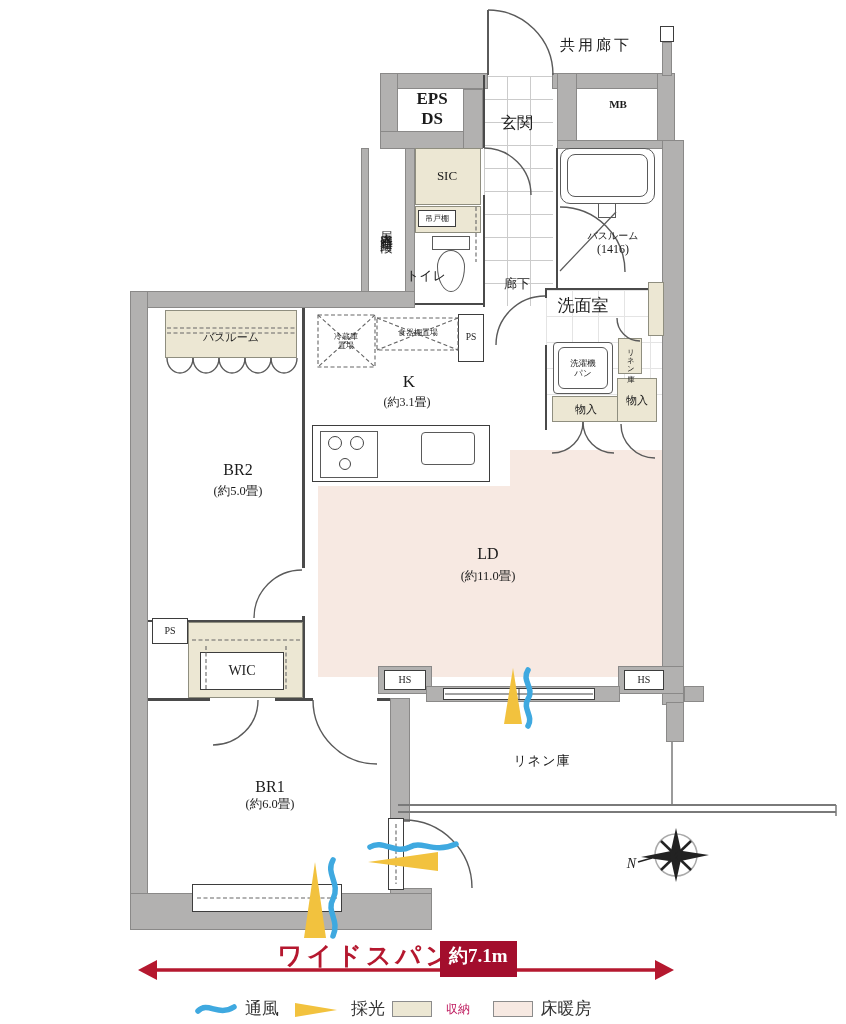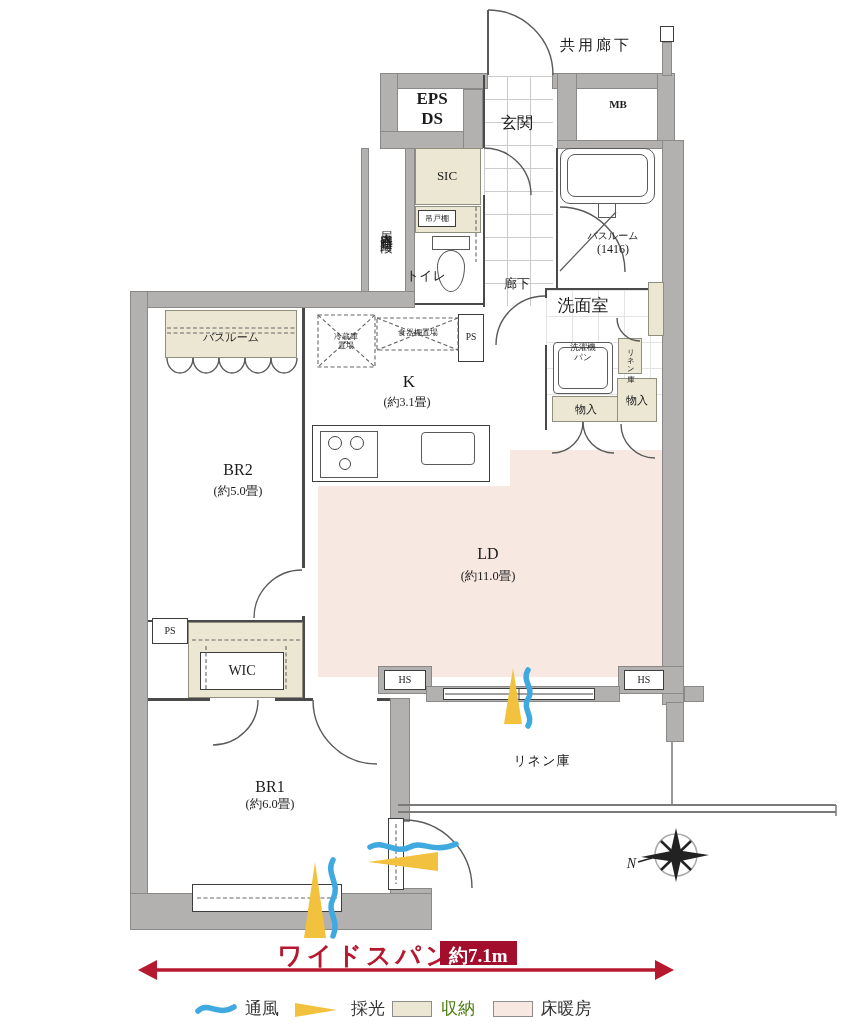--- a/index.html
+++ b/index.html
@@ -15,21 +15,21 @@
   .lbl{position:absolute;font-family:"Liberation Serif",serif;color:#1b1b1b;white-space:pre-line;
        text-align:center;transform:translate(-50%,-50%);line-height:1.18;z-index:30}
   .vtext{writing-mode:vertical-rl;letter-spacing:2px}
   .tiles{position:absolute;background-image:linear-gradient(#cbcbcb 1px,transparent 1px),
          linear-gradient(90deg,#cbcbcb 1px,transparent 1px);background-size:23px 23px;background-color:#fff}
   .tiles2{position:absolute;background-image:linear-gradient(#e4e4e4 1px,transparent 1px),
          linear-gradient(90deg,#e4e4e4 1px,transparent 1px);background-size:26px 26px}
   .burner{position:absolute;border:1.5px solid #444;border-radius:50%;box-sizing:border-box}
   svg{position:absolute;left:0;top:0;z-index:20}
   .badge{position:absolute;background:#a30e2d;color:#fff;font-weight:bold;font-size:19px;
-         line-height:30px;height:24px;padding:0 9px;font-family:"Liberation Serif",serif;z-index:30}
+         line-height:30px;height:36px;padding:0 9px;font-family:"Liberation Serif",serif;z-index:30}
   .red{color:#b5182f}
 </style>
 </head>
 <body>
 
 <div id="stage">
 
   <div class="heat" style="left:510px;top:450px;width:152px;height:227px"></div>
   <div class="heat" style="left:318px;top:486px;width:192px;height:191px"></div>
 
@@ -218,21 +218,21 @@
   <div class="lbl" style="left:618px;top:104px;font-size:11px;font-weight:bold">MB</div>
   <div class="lbl" style="left:517px;top:123px;font-size:16px">玄関</div>
   <div class="lbl vtext" style="left:386px;top:227px;font-size:12.5px">屋内直通階段</div>
   <div class="lbl" style="left:447px;top:176px;font-size:13px">SIC</div>
   <div class="lbl" style="left:437px;top:219px;font-size:8px">吊戸棚</div>
   <div class="lbl" style="left:426px;top:276px;font-size:13px">トイレ</div>
   <div class="lbl" style="left:517px;top:284px;font-size:13px">廊下</div>
   <div class="lbl" style="left:613px;top:236px;font-size:10px">バスルーム</div>
   <div class="lbl" style="left:613px;top:249px;font-size:12px">(1416)</div>
   <div class="lbl" style="left:583px;top:306px;font-size:17px">洗面室</div>
-  <div class="lbl" style="left:583px;top:352px;font-size:8.5px">洗濯機
+  <div class="lbl" style="left:583px;top:368px;font-size:8.5px">洗濯機
 パン</div>
   <div class="lbl vtext" style="left:630px;top:356px;font-size:7.5px;letter-spacing:0">リネン庫</div>
   <div class="lbl" style="left:586px;top:409px;font-size:11px">物入</div>
   <div class="lbl" style="left:637px;top:400px;font-size:11px">物入</div>
   <div class="lbl" style="left:346px;top:341px;font-size:8px">冷蔵庫
 置場</div>
   <div class="lbl" style="left:418px;top:333px;font-size:8px">食器棚置場</div>
   <div class="lbl" style="left:471px;top:338px;font-size:9.5px">PS</div>
   <div class="lbl" style="left:409px;top:382px;font-size:17px">K</div>
   <div class="lbl" style="left:407px;top:402px;font-size:12px">(約3.1畳)</div>
@@ -247,16 +247,16 @@
   <div class="lbl" style="left:644px;top:680px;font-size:10px;z-index:31">HS</div>
   <div class="lbl" style="left:270px;top:787px;font-size:16px">BR1</div>
   <div class="lbl" style="left:270px;top:804px;font-size:12.5px">(約6.0畳)</div>
   <div class="lbl" style="left:542px;top:761px;font-size:13px;letter-spacing:1px">リネン庫</div>
 
   <div class="lbl red" style="left:366px;top:956px;font-size:25px;font-weight:bold;letter-spacing:4px">ワイドスパン</div>
   <div class="badge" style="left:440px;top:941px">約7.1m</div>
 
   <div class="lbl" style="left:262px;top:1009px;font-size:17px;color:#333">通風</div>
   <div class="lbl" style="left:368px;top:1009px;font-size:17px;color:#333">採光</div>
-  <div class="lbl" style="left:458px;top:1009px;font-size:17px;color:#4d7c0f">収納</div>
+  <div class="lbl" style="left:458px;top:1009px;font-size:12px;color:#be185d">収納</div>
   <div class="lbl" style="left:566px;top:1009px;font-size:17px;color:#333">床暖房</div>
 
 </div>
 
 </body></html>

